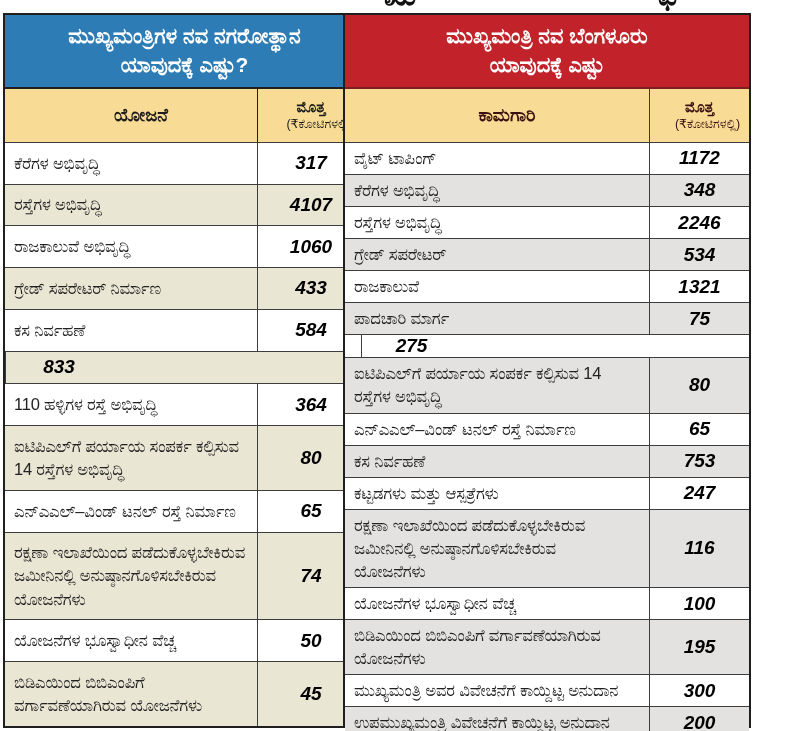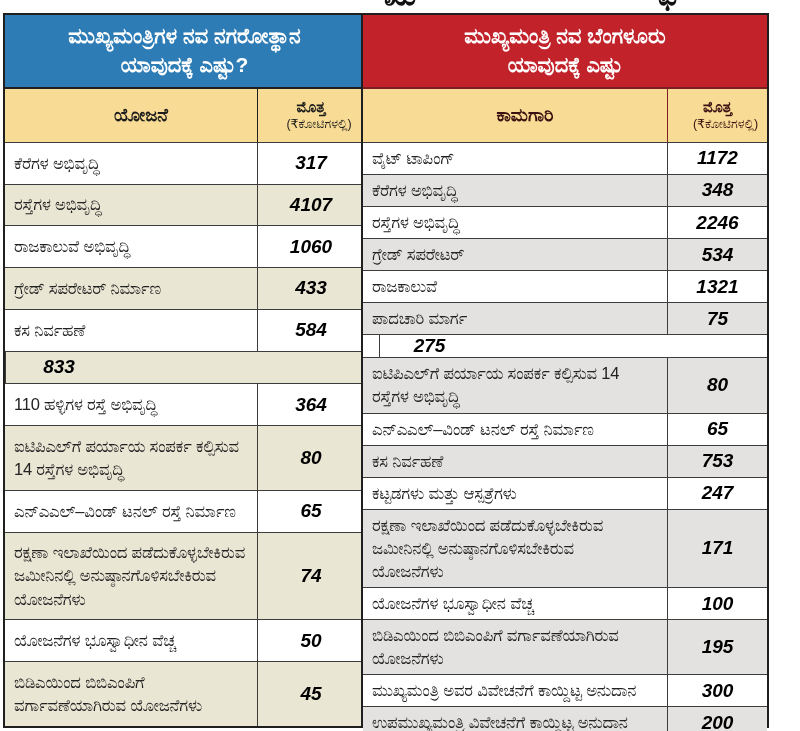--- a/index.html
+++ b/index.html
@@ -8,21 +8,21 @@
     font-family:"Liberation Sans","DejaVu Sans",sans-serif;
     color:#1c1c1c;overflow:hidden;
   }
   
   .clipstrip{position:absolute;top:0;height:11px;overflow:hidden;}
   .clipstrip span{display:block;margin-top:-22px;font-size:30px;font-weight:bold;color:#111;}
 
   .tbl{position:absolute;top:13px;bottom:3px;display:flex;flex-direction:column;
        border:2px solid #1f1f1f;background:#fff;box-sizing:border-box;}
   .tbl-left{left:3px;width:363px;}
-  .tbl-right{left:361px;width:408px;}
+  .tbl-right{left:343px;width:408px;}
 
   .tbl-title{color:#fff;font-weight:bold;text-align:center;
              font-size:21px;line-height:1.4;padding:6px 4px 7px;}
   .tbl-left  .tbl-title{background:#2d7cb5;}
   .tbl-right .tbl-title{background:#c2232b;}
 
   .colhead{display:flex;background:#f8dc95;min-height:55px;box-sizing:border-box;}
   .tbl-left  .colhead{border-top:2px solid #1f1f1f;}
   .tbl-right .colhead{border-top:2px solid #7c1e22;color:#3c0f10;}
   .colhead .c1{flex:1;display:flex;align-items:center;justify-content:center;
@@ -171,21 +171,21 @@
       <div class="row">
         <div class="cell label">ಕಸ ನಿರ್ವಹಣೆ</div>
         <div class="cell value">753</div>
       </div>
       <div class="row">
         <div class="cell label">ಕಟ್ಟಡಗಳು ಮತ್ತು ಆಸ್ಪತ್ರೆಗಳು</div>
         <div class="cell value">247</div>
       </div>
       <div class="row">
         <div class="cell label">ರಕ್ಷಣಾ ಇಲಾಖೆಯಿಂದ ಪಡೆದುಕೊಳ್ಳಬೇಕಿರುವ ಜಮೀನಿನಲ್ಲಿ ಅನುಷ್ಠಾನಗೊಳಿಸಬೇಕಿರುವ ಯೋಜನೆಗಳು</div>
-        <div class="cell value">171</div>
+        <div class="cell value">116</div>
       </div>
       <div class="row">
         <div class="cell label">ಯೋಜನೆಗಳ ಭೂಸ್ವಾಧೀನ ವೆಚ್ಚ</div>
         <div class="cell value">100</div>
       </div>
       <div class="row">
         <div class="cell label">ಬಿಡಿಎಯಿಂದ ಬಿಬಿಎಂಪಿಗೆ ವರ್ಗಾವಣೆಯಾಗಿರುವ ಯೋಜನೆಗಳು</div>
         <div class="cell value">195</div>
       </div>
       <div class="row">

